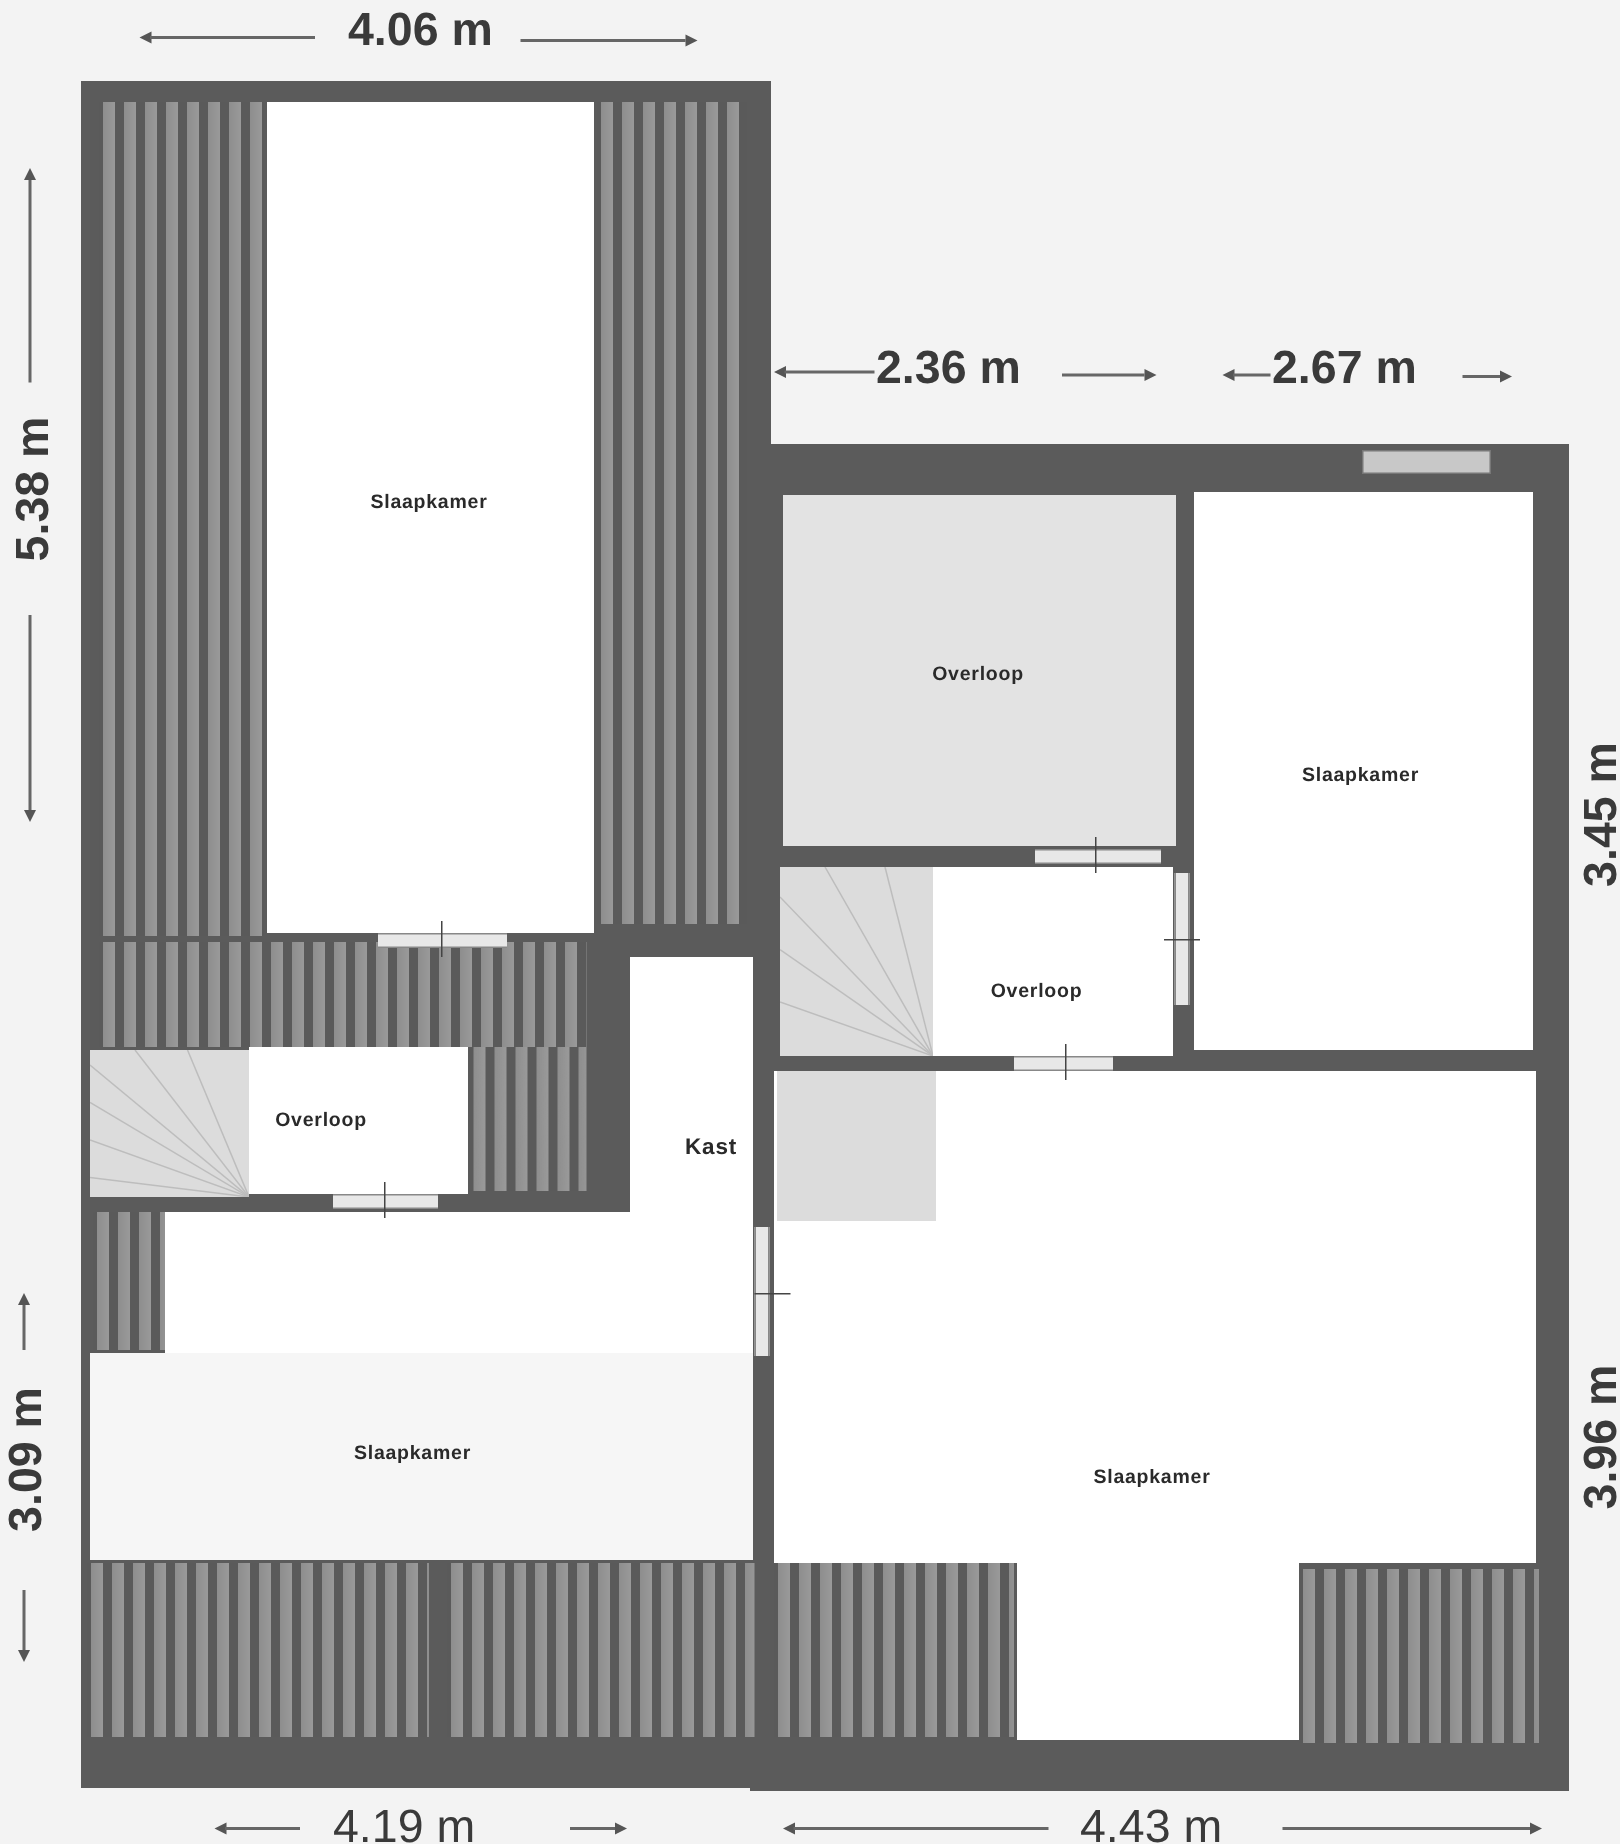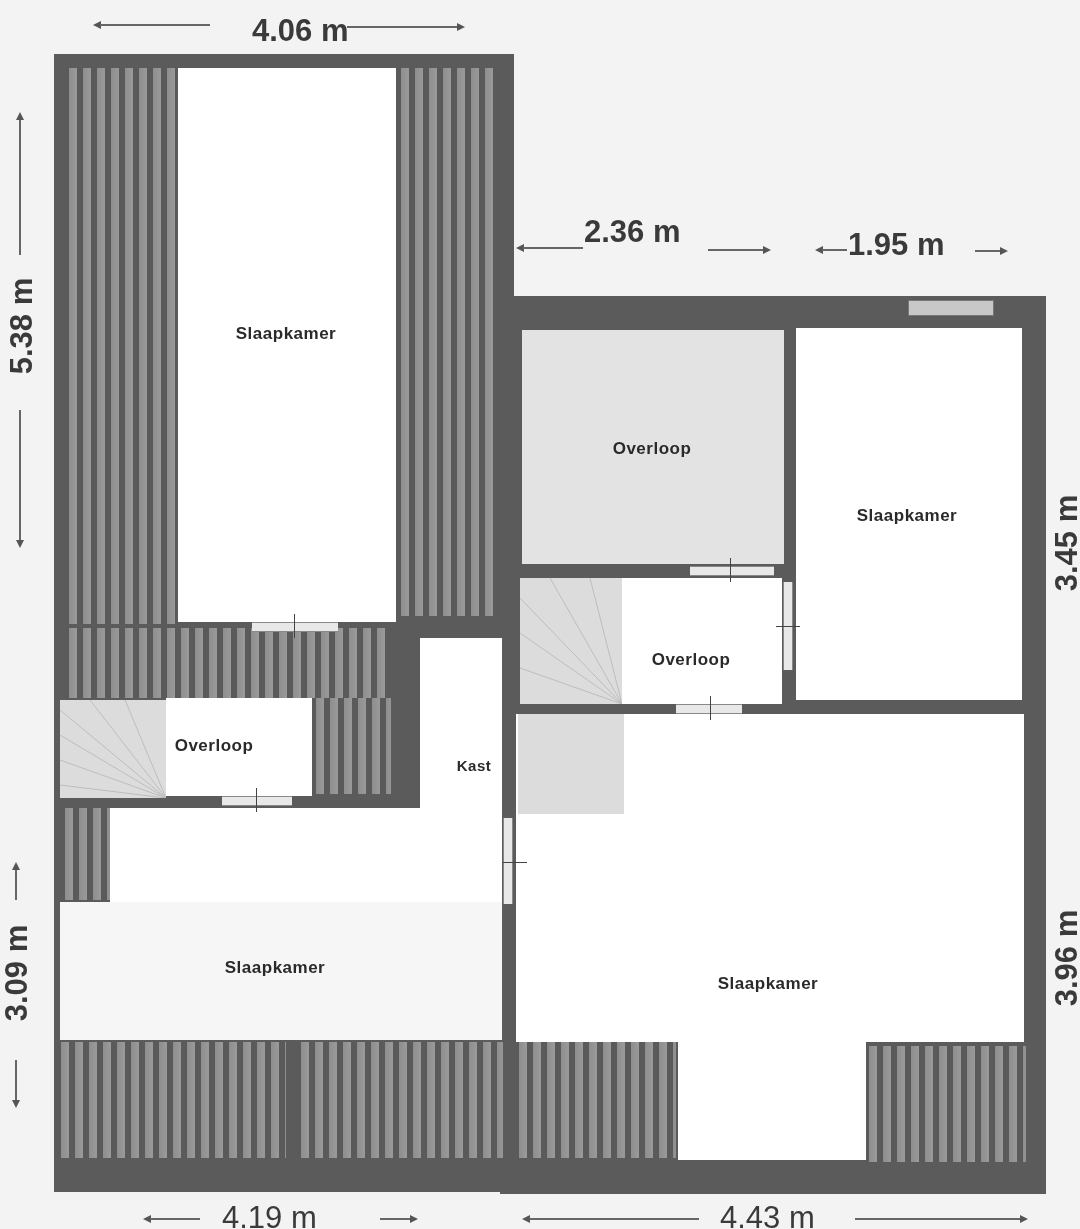--- a/index.html
+++ b/index.html
@@ -10,57 +10,57 @@
     background-image:
       repeating-linear-gradient(90deg, rgba(0,0,0,0) 0px, rgba(0,0,0,0) 3px, #8e8e8e 3px, #9a9a9a 11px, rgba(0,0,0,0) 11px, rgba(0,0,0,0) 14px),
       repeating-linear-gradient(0deg, #5a5a5a 0px, #5a5a5a 3px, rgba(0,0,0,0) 3px, rgba(0,0,0,0) 19px);
     background-size:14px 19px, 14px 19px;
     background-blend-mode:normal;
   }
   .room { position:absolute; background:#ffffff; }
   .room.gray { background:#e3e3e3; }
   .stair { position:absolute; background:#dcdcdc; overflow:hidden; }
   .stair svg { position:absolute; left:0; top:0; width:100%; height:100%; }
-  .label { position:absolute; font-size:17px; font-weight:bold; color:#2a2a2a; white-space:nowrap;
+  .label { position:absolute; font-size:13px; font-weight:bold; color:#2a2a2a; white-space:nowrap;
            transform:translate(-50%,-50%); letter-spacing:0.5px; }
   .dim { position:absolute; font-size:31px; font-weight:bold; color:#3a3a3a; white-space:nowrap; }
   .line { position:absolute; background:#666; }
   .arrow-r { position:absolute; width:0; height:0; border-top:4px solid transparent; border-bottom:4px solid transparent; border-left:8px solid #555; }
   .arrow-l { position:absolute; width:0; height:0; border-top:4px solid transparent; border-bottom:4px solid transparent; border-right:8px solid #555; }
   .arrow-u { position:absolute; width:0; height:0; border-left:4px solid transparent; border-right:4px solid transparent; border-bottom:8px solid #555; }
   .arrow-d { position:absolute; width:0; height:0; border-left:4px solid transparent; border-right:4px solid transparent; border-top:8px solid #555; }
   .door-h { position:absolute; height:8px; background:#e8e8e8; border-top:1px solid #888; border-bottom:1px solid #888; }
   .door-v { position:absolute; width:8px; background:#e8e8e8; border-left:1px solid #888; border-right:1px solid #888; }
   .tick-v { position:absolute; width:1px; height:24px; background:#444; }
   .tick-h { position:absolute; height:1px; width:24px; background:#444; }
   .window { position:absolute; background:#c8c8c8; border:1px solid #777; }
 </style>
 </head>
 <body>
 
 <div>
   <div class="arrow-l" style="left:93px;top:21px;"></div>
   <div class="line" style="left:100px;top:24px;width:110px;height:2px;"></div>
-  <div class="dim" style="left:232px;top:13px;margin-left:20px;">4.06 m</div>
+  <div class="dim" style="left:232px;top:2px;">4.06 m</div>
   <div class="line" style="left:347px;top:26px;width:110px;height:2px;"></div>
   <div class="arrow-r" style="left:457px;top:23px;"></div>
 </div>
 
 <div>
   <div class="arrow-l" style="left:516px;top:244px;"></div>
   <div class="line" style="left:523px;top:247px;width:60px;height:2px;"></div>
-  <div class="dim" style="left:584px;top:214px;">2.36 m</div>
+  <div class="dim" style="left:584px;top:227px;">2.36 m</div>
   <div class="line" style="left:708px;top:249px;width:55px;height:2px;"></div>
   <div class="arrow-r" style="left:763px;top:246px;"></div>
 </div>
 
 <div>
   <div class="arrow-l" style="left:815px;top:246px;"></div>
   <div class="line" style="left:822px;top:249px;width:25px;height:2px;"></div>
-  <div class="dim" style="left:848px;top:227px;">1.95 m</div>
+  <div class="dim" style="left:848px;top:227px;">2.67 m</div>
   <div class="line" style="left:975px;top:250px;width:25px;height:2px;"></div>
   <div class="arrow-r" style="left:1000px;top:247px;"></div>
 </div>
 
 <div>
   <div class="arrow-u" style="left:16px;top:112px;"></div>
   <div class="line" style="left:19px;top:120px;width:2px;height:135px;"></div>
   <div class="dim" style="left:-28px;top:308px;transform:rotate(-90deg);width:100px;text-align:center;">5.38 m</div>
   <div class="line" style="left:19px;top:410px;width:2px;height:130px;"></div>
   <div class="arrow-d" style="left:16px;top:540px;"></div>

